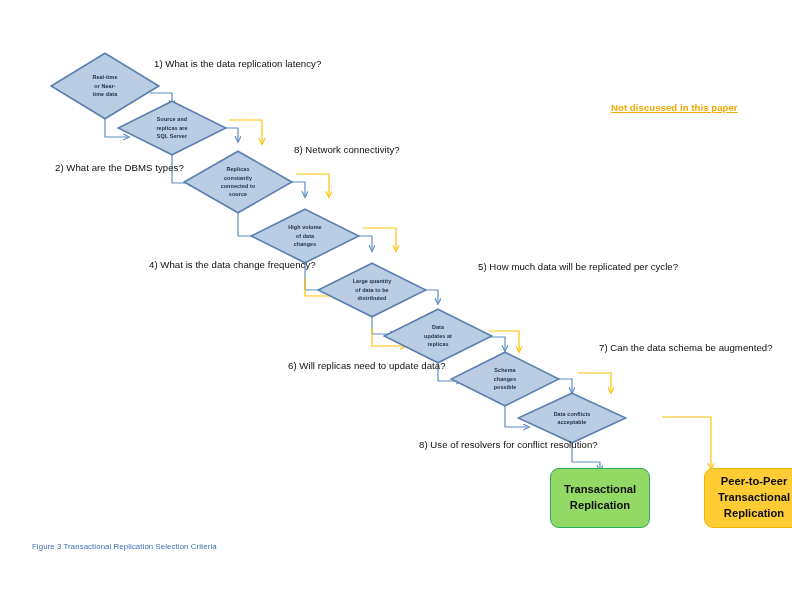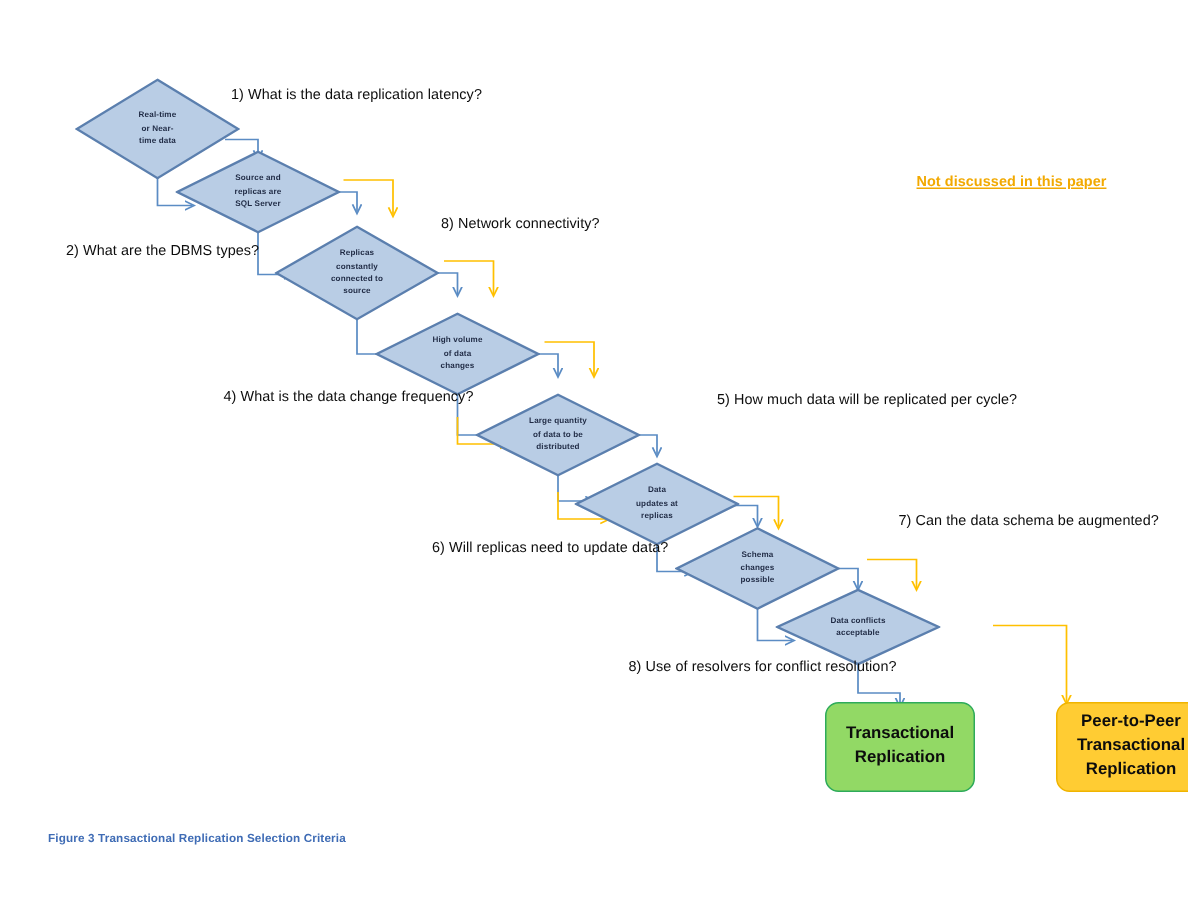--- a/index.html
+++ b/index.html
@@ -87,24 +87,23 @@
     border: 1.6px solid #2eab5a;
   }
   .result-box.amber {
     background: #ffcc33;
     border: 1.6px solid #f0b400;
   }
   .caption {
     position: absolute;
     color: #3f6cb5;
     font-size: 7.8px;
-    font-weight: 700;
+    font-weight: 400;
     white-space: nowrap;
     letter-spacing: 0.1px;
-    margin-top: 12px;
   }
 </style>
 </head>
 <body>
 
 <div id="canvas">
 
   <svg id="wires" viewBox="0 0 792 612" width="792" height="612">
     <defs>
       <marker id="blueArrow" markerWidth="7" markerHeight="7" refX="4.2" refY="3" orient="auto" markerUnits="strokeWidth">
@@ -227,29 +226,29 @@
     <svg class="dshape" viewBox="0 0 110 52" preserveAspectRatio="none">
       <polygon points="55,1.2 108.8,26 55,50.8 1.2,26" fill="#b9cde5" stroke="#5b7fae" stroke-width="1.6"></polygon>
     </svg>
     <div class="dlabel">
       <div>Data conflicts</div>
       <div>acceptable</div>
     </div>
   </div>
 
   <div class="qlabel" style="left:154px; top:58px;">1) What is the data replication latency?</div>
-  <div class="qlabel" style="left:44px; top:162px;">2) What are the DBMS types?</div>
+  <div class="qlabel" style="left:55px; top:162px;">2) What are the DBMS types?</div>
   <div class="qlabel" style="left:294px; top:144px;">8) Network connectivity?</div>
   <div class="qlabel" style="left:121px; top:259px;margin-left:28px;">4) What is the data change frequency?</div>
   <div class="qlabel" style="left:437px; top:261px;margin-left:41px;">5) How much data will be replicated per cycle?</div>
   <div class="qlabel" style="left:288px; top:360px;">6) Will replicas need to update data?</div>
   <div class="qlabel" style="left:599px; top:342px;">7) Can the data schema be augmented?</div>
   <div class="qlabel" style="left:419px; top:439px;">8) Use of resolvers for conflict resolution?</div>
 
-  <div class="legend-note" style="left:611px; top:116px;">Not discussed in this paper</div>
+  <div class="legend-note" style="left:611px; top:102px;">Not discussed in this paper</div>
 
   <div class="result-box green" style="left:550px; top:468px; width:100px; height:60px;">
     <div>
       <div>Transactional</div>
       <div>Replication</div>
     </div>
   </div>
 
   <div class="result-box amber" style="left:661px; top:468px; width:100px; height:60px;margin-left:43px;">
     <div>

